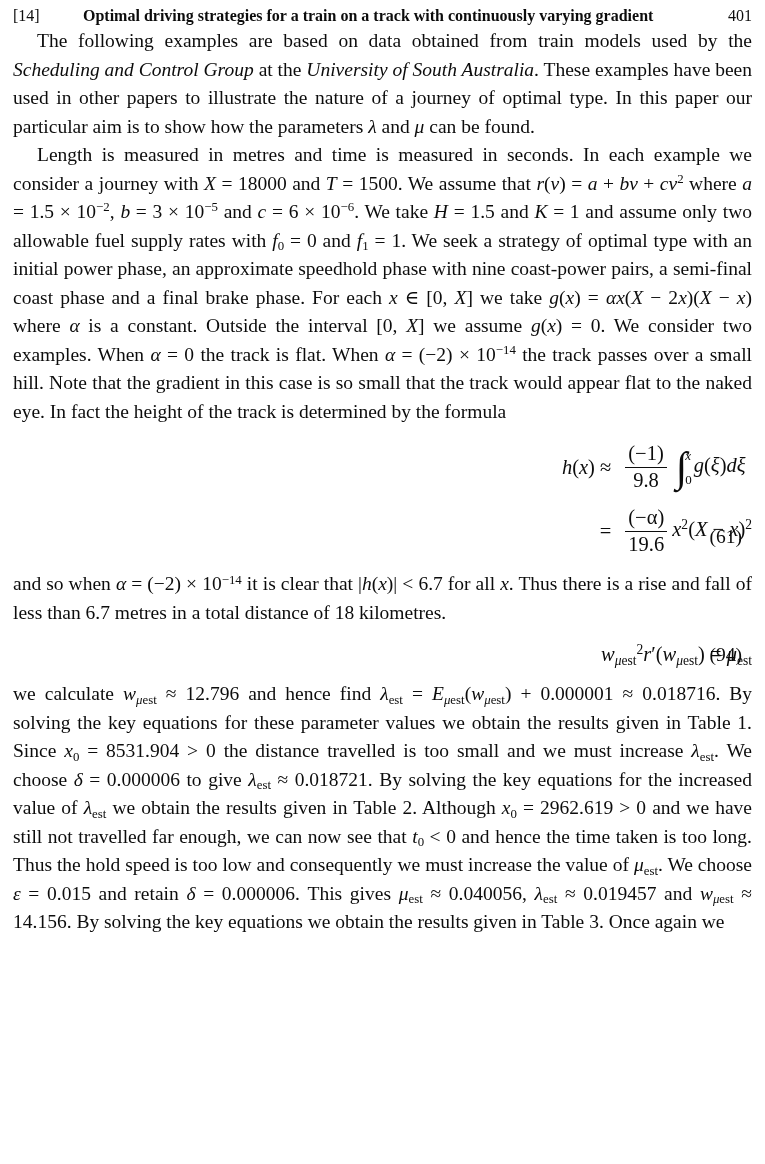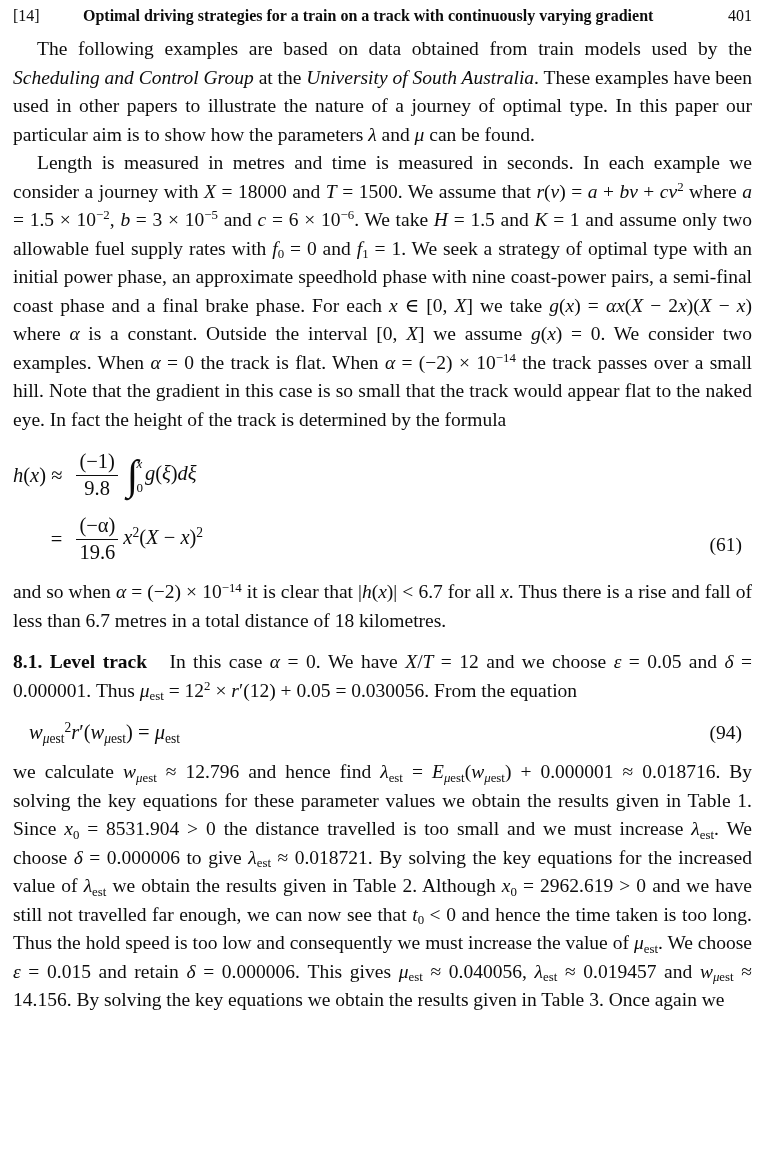--- a/index.html
+++ b/index.html
@@ -9,21 +9,21 @@
     margin:0 auto;
     background:#ffffff;
     color:#0c0c0c;
     font-family:"Liberation Serif","DejaVu Serif",serif;
     font-size:19.5px;
     box-sizing:border-box;
     padding:7px 13px 0 13px;
     overflow:hidden;
   }
   
-  .running-head { display:flex; align-items:baseline; font-size:16px; margin-bottom:10px; }
+  .running-head { display:flex; align-items:baseline; font-size:16px; margin-bottom:2px; }
   .rh-left  { width:70px; }
   .rh-title { flex:1; text-align:left;font-weight:bold; }
   .rh-right { width:50px; text-align:right; }
   
   .section-heading {
     text-align:center; font-size:20.5px; font-weight:bold;
     margin:26px 0 28px 0;
   }
   
   .body-para {
@@ -32,21 +32,21 @@
   .indent { text-indent:24px; }
   .para-gap { margin-top:13px; }
   i { font-style:italic; }
   b { font-weight:bold; }
   sup { font-size:66%; line-height:0; position:relative; top:-0.52em; vertical-align:baseline; }
   sub { font-size:66%; line-height:0; position:relative; top:0.28em; vertical-align:baseline; }
   sub i, sup i { font-style:italic; }
   
   .equation {
     position:relative;
-    display:flex; justify-content:flex-start; align-items:center;
+    display:flex; justify-content:flex-end; align-items:center;
     margin:16px 0 14px 0;
     font-size:20.5px;
   }
   .eq-label {
     position:absolute; right:10px; font-size:19.5px; font-style:normal;
   }
   .eq61 .eq-label { bottom:8px; }
   .eq-align { border-collapse:collapse; }
   .eq-align td { vertical-align:middle; padding:0; }
   .eq-align tr + tr td { padding-top:14px; }
@@ -103,21 +103,20 @@
           <span class="frac"><span class="num">(−α)</span><span class="den">19.6</span></span><span><i>x</i><sup>2</sup>(<i>X</i> − <i>x</i>)<sup>2</sup></span>
         </td>
       </tr>
     </tbody>
       </table>
     <span class="eq-label">(61)</span>
   </div>
 
   <p class="body-para">and so when <i>α</i> = (−2) × 10<sup>−14</sup> it is clear that |<i>h</i>(<i>x</i>)| &lt; 6.7 for all <i>x</i>.  Thus there is a rise and fall of less than 6.7 metres in a total distance of 18 kilometres.</p>
 
-  <p class="body-para para-gap"><b>8.1. Level track</b>&nbsp;&nbsp;&nbsp;In this case <i>α</i> = 0.  We have <i>X</i>/<i>T</i> = 12 and we choose <i>ε</i> = 0.05 and <i>δ</i> = 0.000001.  Thus <i>μ</i><sub>est</sub> = 12<sup>2</sup> × <i>r</i>′(12) + 0.05 = 0.030056.  From the equation</p>
 
   <div class="equation eq62">
     <span class="eq62-body"><i>w</i><sub><i>μ</i>est</sub><sup>2</sup><i>r</i>′(<i>w</i><sub><i>μ</i>est</sub>) = <i>μ</i><sub>est</sub></span>
     <span class="eq-label">(94)</span>
   </div>
 
   <p class="body-para">we calculate <i>w</i><sub><i>μ</i>est</sub> ≈ 12.796 and hence find <i>λ</i><sub>est</sub> = <i>E</i><sub><i>μ</i>est</sub>(<i>w</i><sub><i>μ</i>est</sub>) + 0.000001 ≈ 0.018716. By solving the key equations for these parameter values we obtain the results given in Table 1.  Since <i>x</i><sub>0</sub> = 8531.904 &gt; 0 the distance travelled is too small and we must increase <i>λ</i><sub>est</sub>.  We choose <i>δ</i> = 0.000006 to give <i>λ</i><sub>est</sub> ≈ 0.018721.  By solving the key equations for the increased value of <i>λ</i><sub>est</sub> we obtain the results given in Table 2. Although <i>x</i><sub>0</sub> = 2962.619 &gt; 0 and we have still not travelled far enough, we can now see that <i>t</i><sub>0</sub> &lt; 0 and hence the time taken is too long.  Thus the hold speed is too low and consequently we must increase the value of <i>μ</i><sub>est</sub>.  We choose <i>ε</i> = 0.015 and retain <i>δ</i> = 0.000006.  This gives <i>μ</i><sub>est</sub> ≈ 0.040056, <i>λ</i><sub>est</sub> ≈ 0.019457 and <i>w</i><sub><i>μ</i>est</sub> ≈ 14.156. By solving the key equations we obtain the results given in Table 3.  Once again we</p>
 
 </div>
 

